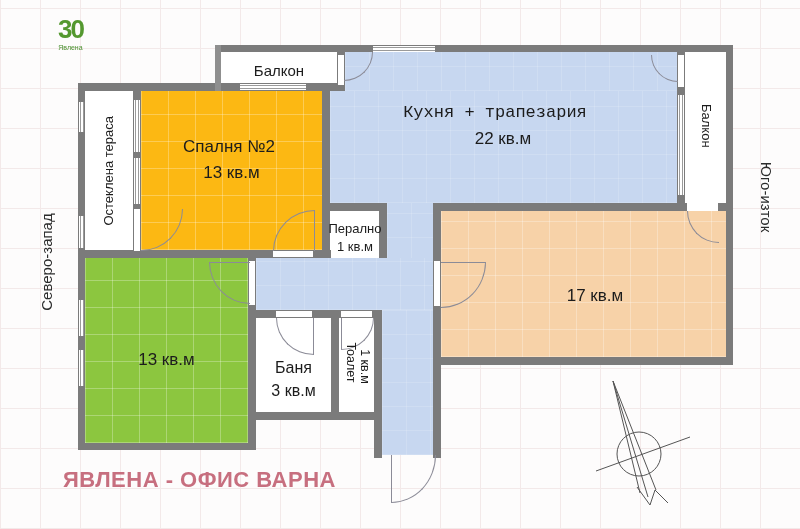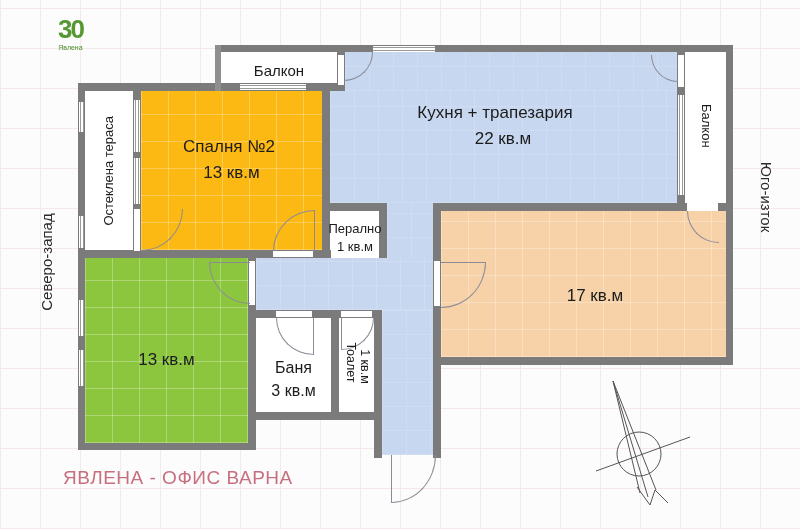--- a/index.html
+++ b/index.html
@@ -32,21 +32,21 @@
   .f17{font-size:17px;}
   .f16{font-size:16px;}
   .f15{font-size:15px;}
   .f13{font-size:13px;}
   .f12{font-size:12.5px;}
   .rot-ccw{transform:rotate(-90deg);transform-origin:center center;}
   .rot-cw{transform:rotate(90deg);transform-origin:center center;}
   .orient{color:#2b2b2b;}
   #footer-brand{
     position:absolute;left:63px;top:467px;
-    font-size:19px;font-weight:normal;color:#c76f7f;letter-spacing:.5px;
+    font-size:22px;font-weight:bold;color:#c76f7f;letter-spacing:.5px;
   }
   #logo{position:absolute;left:58px;top:16px;text-align:center;color:#54982f;line-height:1;}
   #logo .num{font-size:26px;font-weight:bold;letter-spacing:-2px;}
   #logo .sub{font-size:7px;margin-top:2px;color:#4a8f2e;}
 </style>
 </head>
 <body>
 
 <div id="stage">
 
@@ -114,21 +114,21 @@
   <div class="arc" style="left:141px;top:209px;width:41px;height:41px;border-right-width:1px;border-bottom-width:1px;border-bottom-right-radius:100%;"></div>
   <div class="arc" style="left:273px;top:210px;width:40px;height:40px;border-left-width:1px;border-top-width:1px;border-right-width:1px;border-top-left-radius:100%;"></div>
   <div class="arc" style="left:209px;top:262px;width:40px;height:40px;border-left-width:1px;border-bottom-width:1px;border-top-width:1px;border-bottom-left-radius:100%;"></div>
   <div class="arc" style="left:441px;top:262px;width:44px;height:44px;border-right-width:1px;border-bottom-width:1px;border-top-width:1px;border-bottom-right-radius:100%;"></div>
   <div class="arc" style="left:276px;top:318px;width:36px;height:36px;border-left-width:1px;border-bottom-width:1px;border-right-width:1px;border-bottom-left-radius:100%;"></div>
   <div class="arc" style="left:341px;top:318px;width:31px;height:31px;border-right-width:1px;border-bottom-width:1px;border-left-width:1px;border-bottom-right-radius:100%;"></div>
   <div class="arc" style="left:391px;top:455px;width:43px;height:47px;border-right-width:1px;border-bottom-width:1px;border-left-width:1px;border-bottom-right-radius:100%;"></div>
 
   <div class="lbl f15" style="left:221px;top:62px;width:116px;">Балкон</div>
 
-  <div class="lbl f17" style="left:345px;top:103px;width:300px;">Кухня + трапезария</div>
+  <div class="lbl f17" style="left:345px;top:103px;width:300px;font-family:Liberation Mono, monospace;">Кухня + трапезария</div>
   <div class="lbl f17" style="left:353px;top:129px;width:300px;">22 кв.м</div>
 
   <div class="lbl f17" style="left:141px;top:137px;width:176px;">Спалня №2</div>
   <div class="lbl f17" style="left:141px;top:163px;width:181px;">13 кв.м</div>
 
   <div class="lbl f13 rot-ccw" style="left:34px;top:163px;width:150px;">Остеклена тераса</div>
 
   <div class="lbl f15 rot-ccw orient" style="left:-38px;top:253px;width:170px;">Северо-запад</div>
 
   <div class="lbl f13 rot-cw" style="left:651px;top:118px;width:110px;">Балкон</div>

